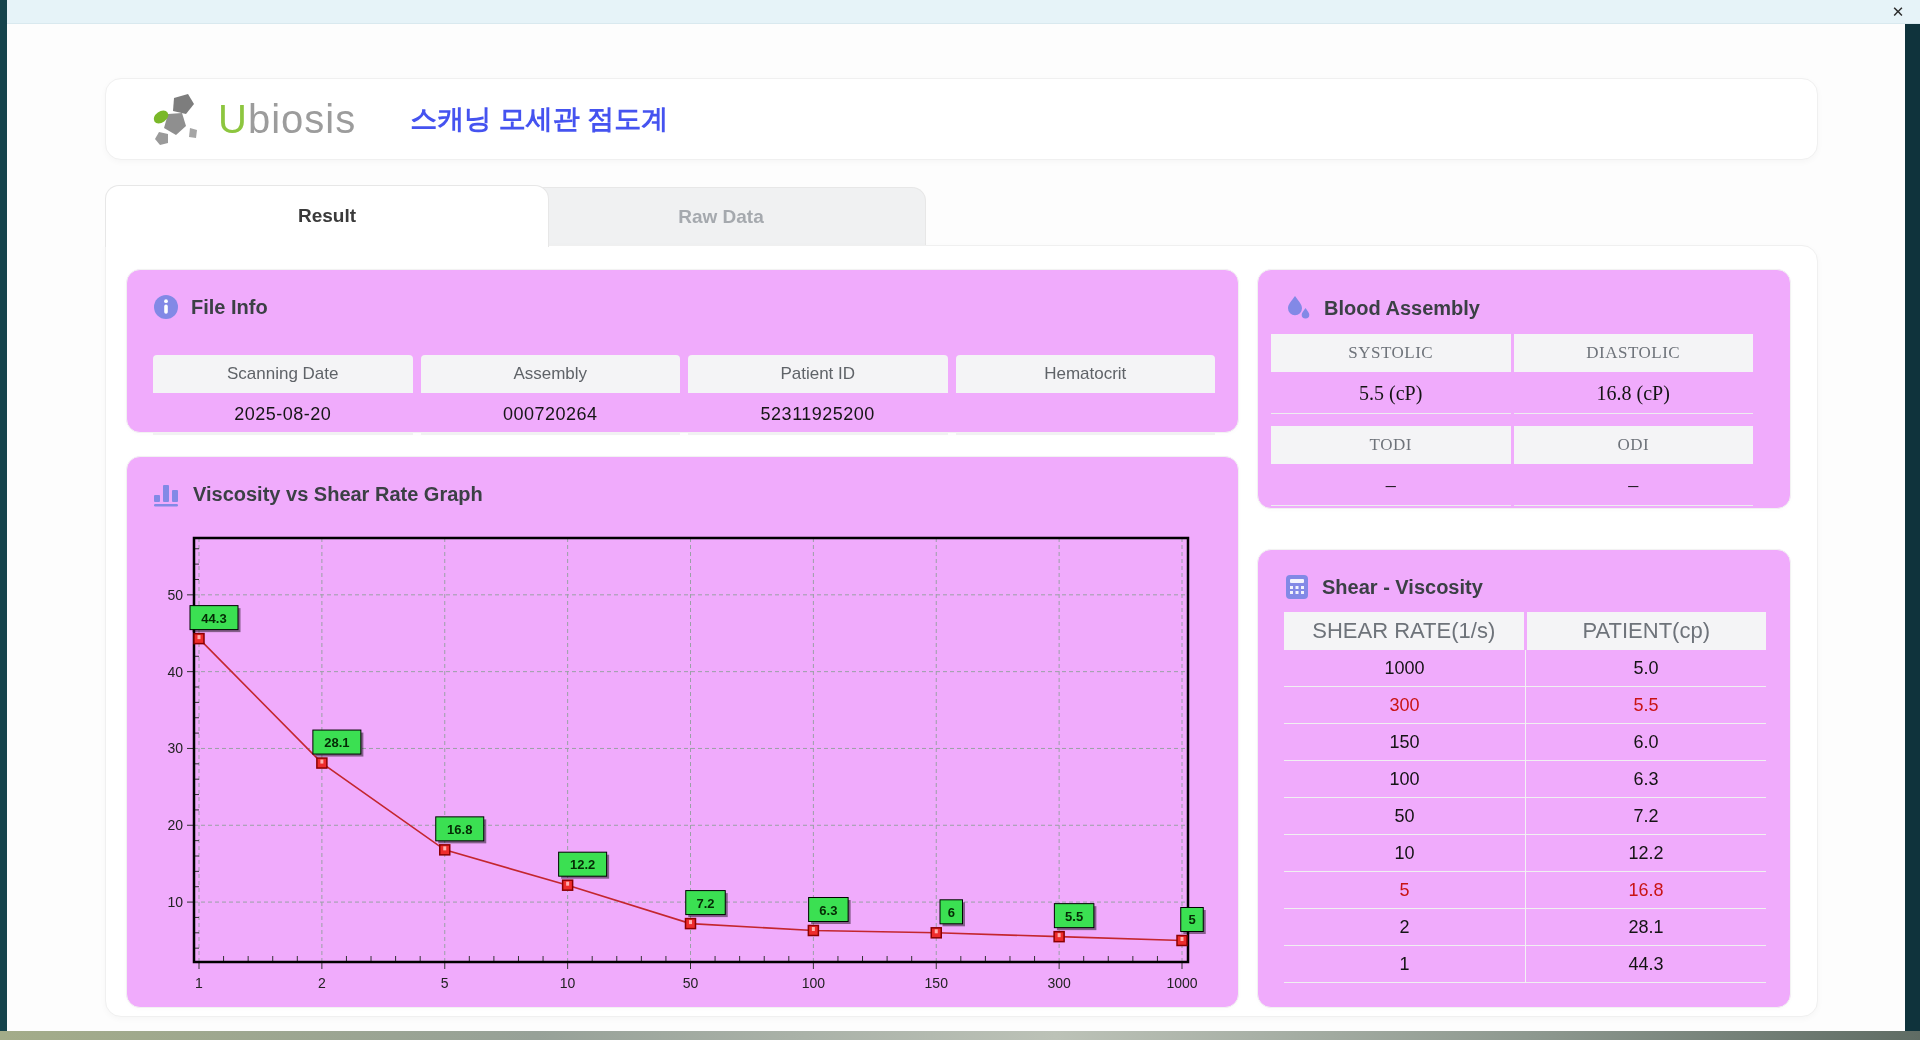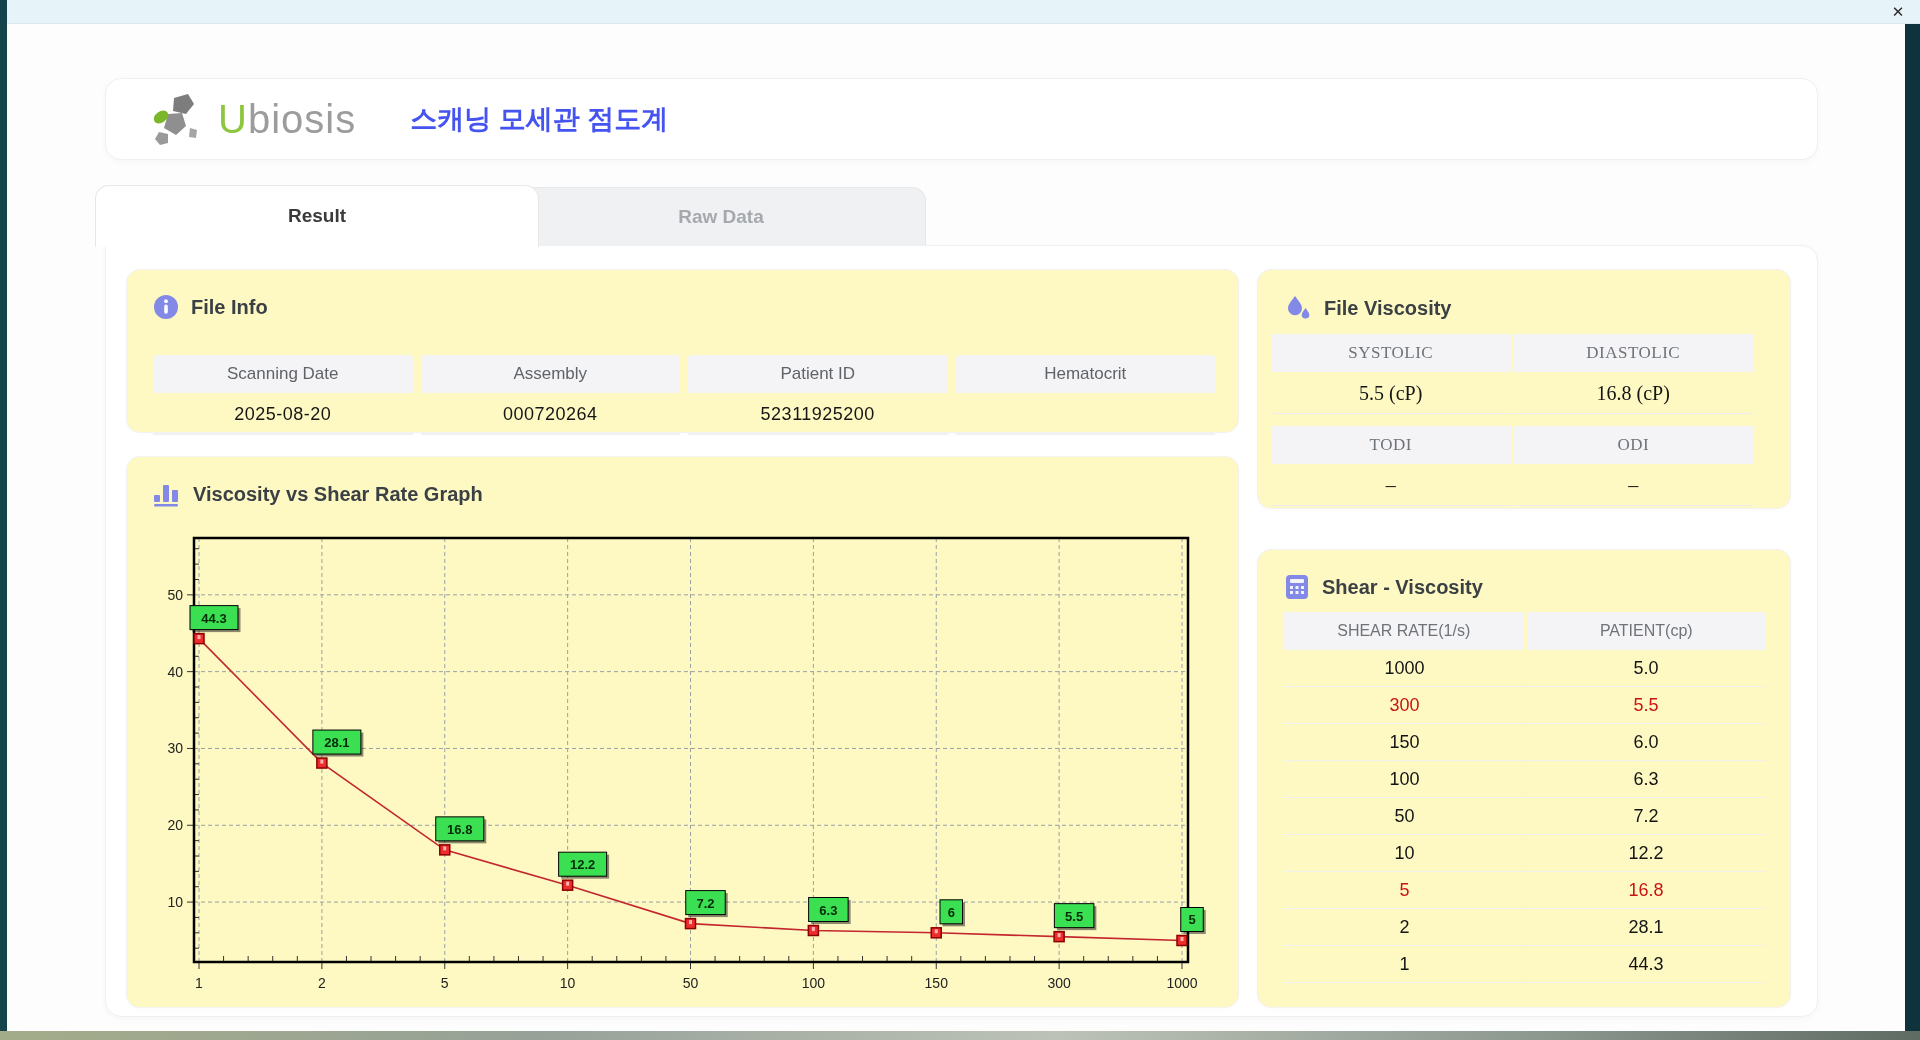--- a/index.html
+++ b/index.html
@@ -23,31 +23,31 @@
     box-shadow:0 2px 6px rgba(0,0,0,.03); display:flex; align-items:center; }
   .logo { display:flex; align-items:center; margin-left:44px; }
   .logo-text { font-size:40px; font-weight:500; letter-spacing:1px; margin-left:6px; }
   .logo-text .u { color:#8dc63f; }
   .logo-text .rest { color:#9c9c9c; }
   .app-title { margin-left:54px; font-size:27px; font-weight:700; color:#4553f0; }
 
   
   .tab { position:absolute; text-align:center; font-size:19px; font-weight:700;
     border:1px solid #e7e7e7; border-bottom:none; border-radius:14px 14px 0 0; cursor:pointer; }
-  .tab-active { left:95px; top:185px; width:444px; height:62px; line-height:60px;
+  .tab-active { left:105px; top:185px; width:444px; height:62px; line-height:60px;
     background:#fff; color:#3a3a3a; z-index:3; }
   .tab-inactive { left:516px; top:187px; width:410px; height:60px; line-height:58px;
     background:#f0f1f2; color:#a5a9ae; z-index:1; }
 
   
   .panel { position:absolute; left:105px; top:245px; width:1713px; height:772px;
     background:#fff; border:1px solid #f0f0f0; border-radius:0 16px 16px 16px;
     box-shadow:0 2px 6px rgba(0,0,0,.03); z-index:2; }
 
-  .card { position:absolute; background:#fef9c3; border:1px solid #f2f2f2; border-radius:14px;
+  .card { position:absolute; background:#f0abfc; border:1px solid #f2f2f2; border-radius:14px;
     box-shadow:0 1px 4px rgba(0,0,0,.02); }
   .card-file-info { left:20px; top:23px; width:1113px; height:164px; }
   .card-chart     { left:20px; top:210px; width:1113px; height:552px; }
   .card-bv        { left:1151px; top:23px; width:534px; height:240px; }
   .card-shear     { left:1151px; top:303px; width:534px; height:459px; }
 
   .card-header { display:flex; align-items:center; gap:12px; }
   .card-title { font-size:20px; font-weight:700; color:#3b4045; }
 
   
@@ -64,21 +64,21 @@
   .stat-head { height:38px; line-height:38px; text-align:center; background:#f4f4f6;
     color:#6e737a; font-size:17px; letter-spacing:.5px; }
   .stat-val { height:42px; line-height:42px; text-align:center; font-size:20px;
     color:#141414; border-bottom:1px solid #ededf0; }
   .stat-gap { height:12px; }
 
   
   .shear-table { position:absolute; left:26px; top:62px; width:482px; }
   .shear-head { display:grid; grid-template-columns:1fr 1fr; column-gap:3px; }
   .shear-head div { height:38px; line-height:38px; text-align:center; background:#f4f4f6;
-    color:#6e737a; font-size:16px; }
+    color:#6e737a; font-size:22px; }
   .shear-row { display:grid; grid-template-columns:1fr 1fr; }
   .shear-row div { height:37px; line-height:37px; text-align:center; font-size:18px;
     color:#141414; border-bottom:1px solid #f0f0f1; }
   .shear-row div + div { border-left:1px solid #f3f3f4; }
   .shear-row.hl div { color:#c91414; }
 
   .chart-svg { position:absolute; left:0; top:0; width:1113px; height:552px; }
 
   .hdr-abs { position:absolute; left:26px; top:24px; }
 </style>
@@ -298,21 +298,21 @@
           <text x="56" y="142.84057971014494" text-anchor="end" font-size="14px" fill="#222">50</text>
         </svg>
     </div>
 
     <div class="card card-bv">
       <div class="card-header hdr-abs">
         <svg width="28" height="28" viewBox="0 0 28 28">
           <path d="M11 2 C14.5 7.2 18 10.2 18 14.2 a7 7 0 0 1 -14 0 C4 10.2 7.5 7.2 11 2 Z" fill="#8289e6"></path>
           <path d="M21.5 14 C23.4 16.9 25.3 18.6 25.3 20.8 a3.8 3.8 0 0 1 -7.6 0 C17.7 18.6 19.6 16.9 21.5 14 Z" fill="#8289e6"></path>
         </svg>
-        <div class="card-title">File Viscosity</div>
+        <div class="card-title">Blood Assembly</div>
       </div>
       <div class="stat-table">
           <div class="stat-row">
             <div class="stat-head">SYSTOLIC</div>
             <div class="stat-head">DIASTOLIC</div>
           </div>
           <div class="stat-row">
             <div class="stat-val">5.5 (cP)</div>
             <div class="stat-val">16.8 (cP)</div>
           </div>

